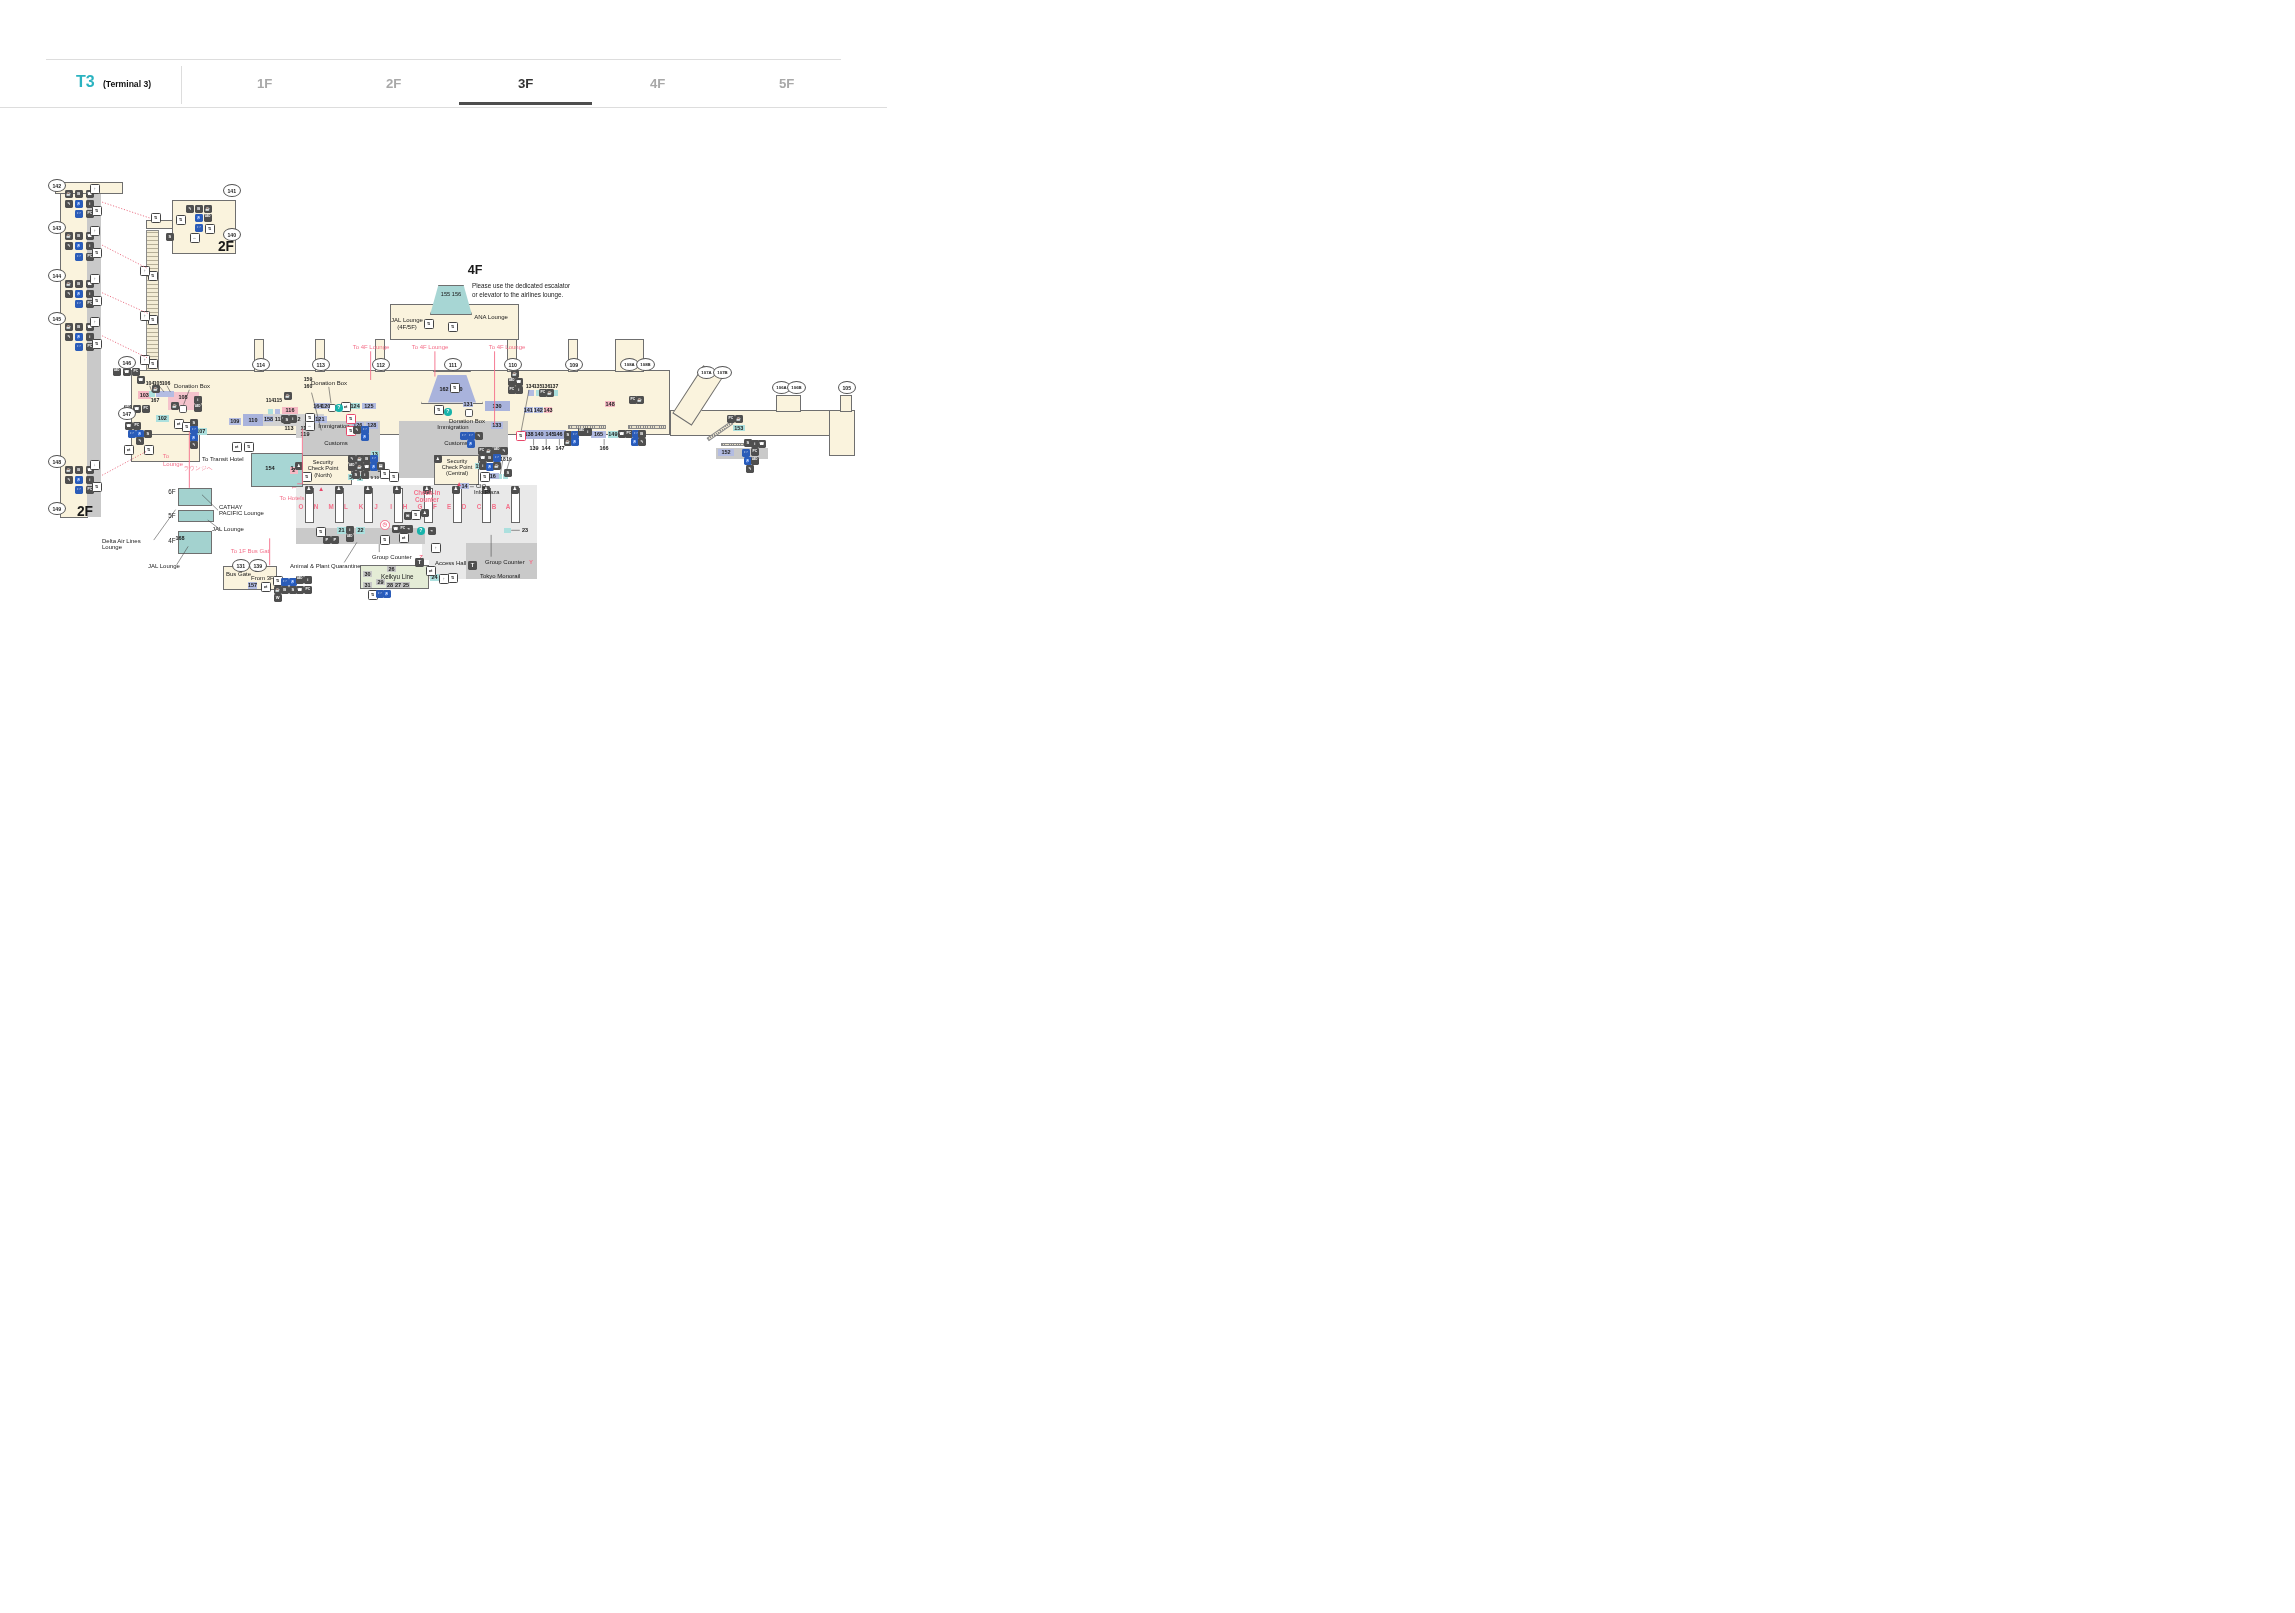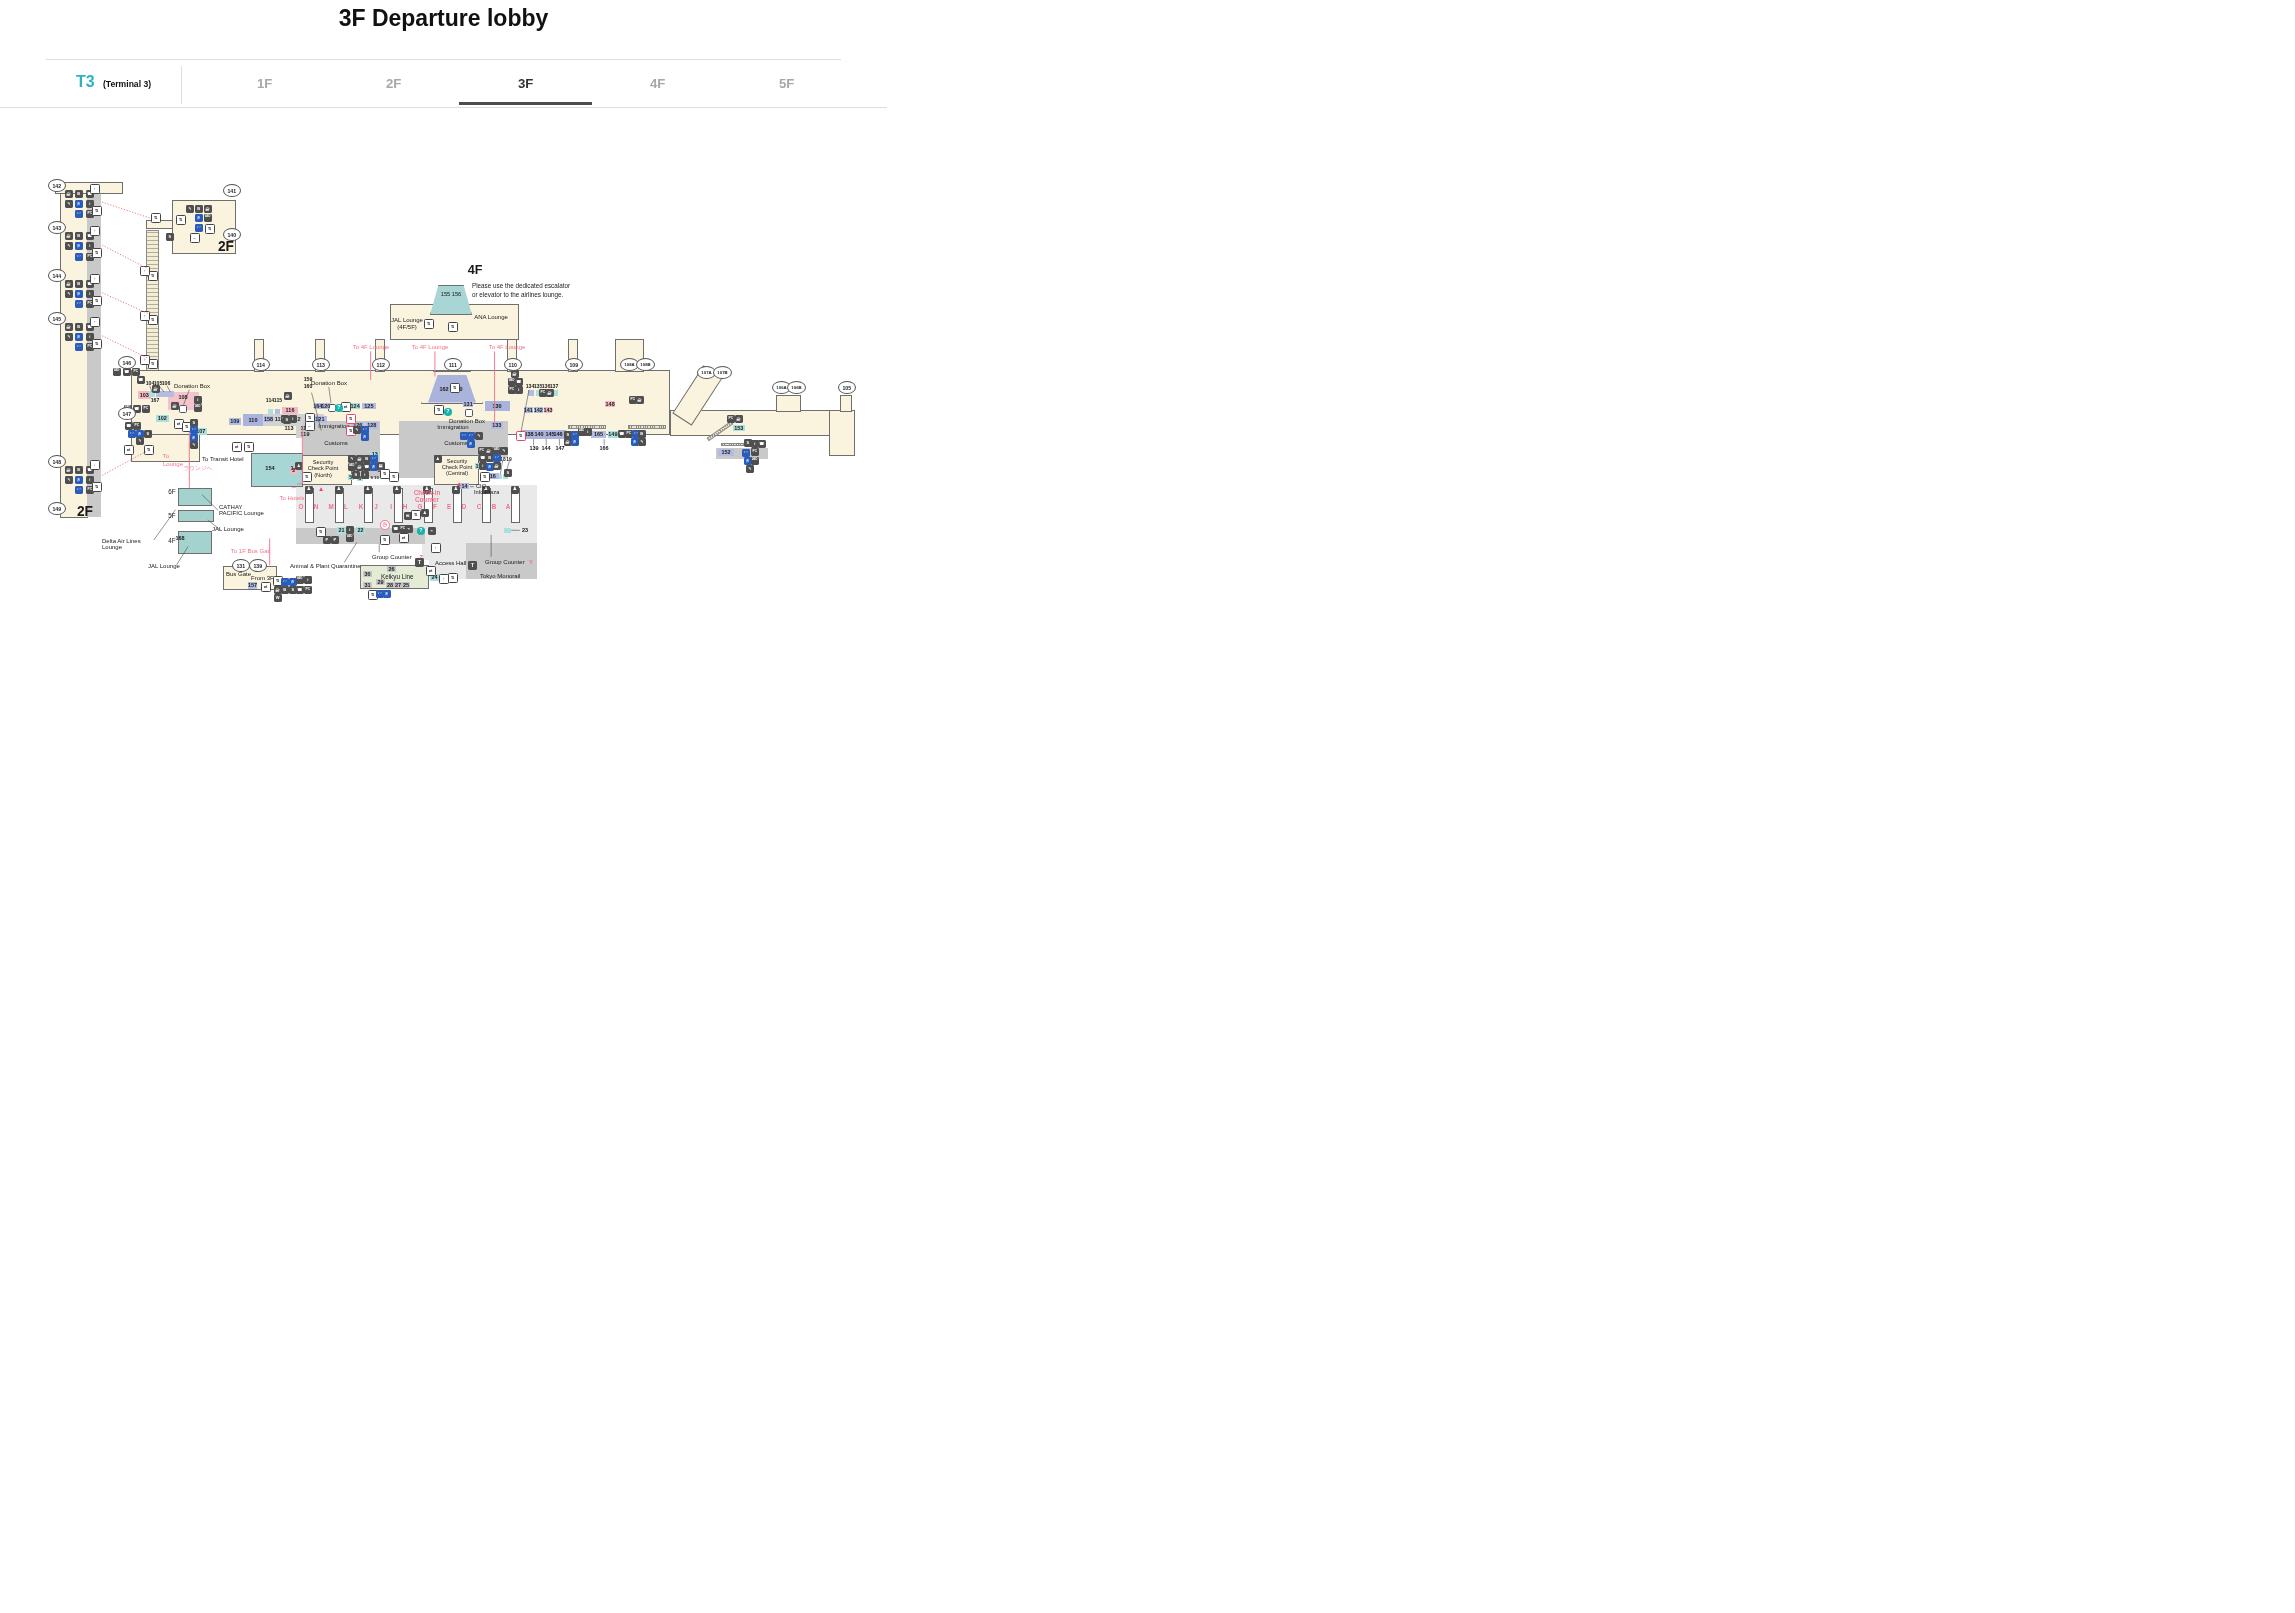--- a/index.html
+++ b/index.html
@@ -26,21 +26,20 @@
   .island{position:absolute;background:#fff;border:0.6px solid #666;}
   svg{position:absolute;left:0;top:0;pointer-events:none;}
   .dsq{position:absolute;width:6.3px;height:6.3px;background:#fff;border:0.8px solid #555;border-radius:1.7px;}
   .hatchH{background:repeating-linear-gradient(90deg,#8a8a8a 0 0.9px,#e9e2cc 0.9px 2.3px);border:0.6px solid #8a8a8a;}
   .hatchV{background:#f4edd6 repeating-linear-gradient(0deg,#b5ae97 0 0.9px,#f4edd6 0.9px 4px);}
 </style>
 </head>
 <body>
 
 <div id="stage">
-  <div id="title" class="abs">3F Departure lobby</div>
   <div class="abs rule" style="left:46px;top:59px;width:795px;"></div>
   <div id="tabs">
     <span id="t3">T3</span>
     <span id="t3sub">(Terminal 3)</span>
     <div class="abs rule" style="left:181px;top:66px;width:0.6px;height:38px;"></div>
   <div class="tab" style="left: 257px;">1F</div>
       <div class="tab" style="left: 386px;">2F</div>
       <div class="tab active" style="left: 518px;">3F</div>
       <div class="tab" style="left: 650px;">4F</div>
       <div class="tab" style="left: 779px;">5F</div>

